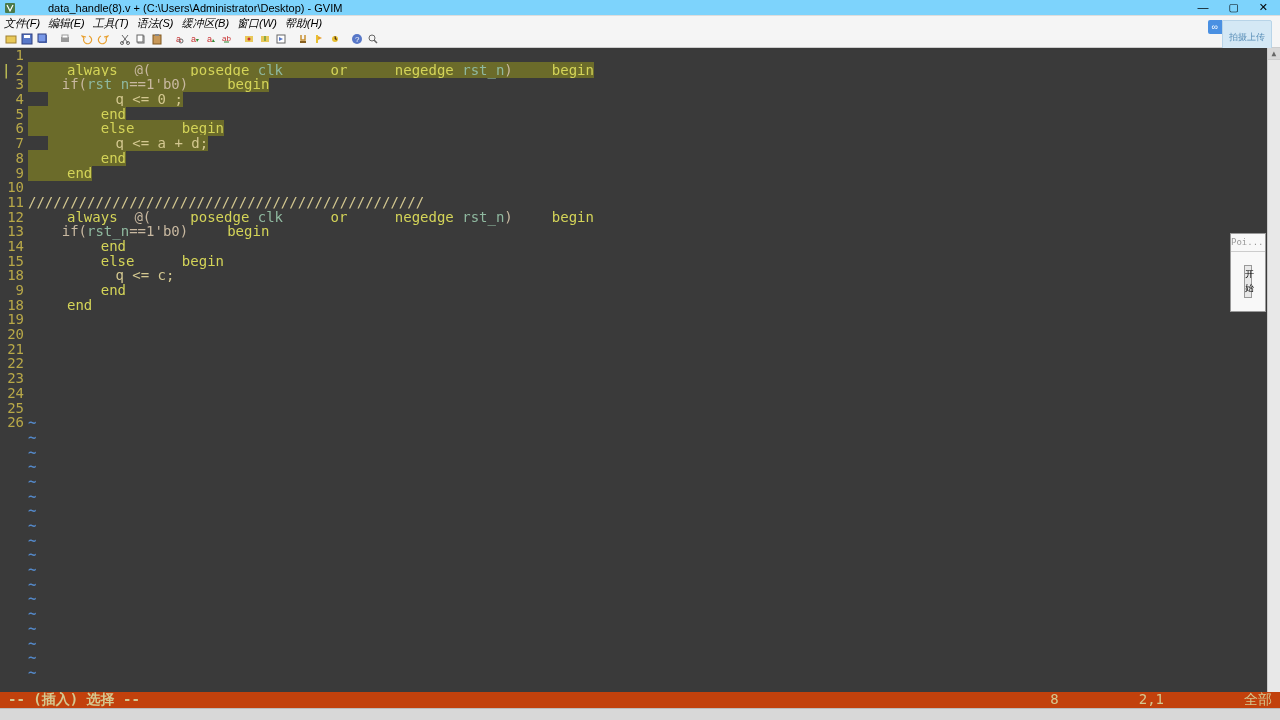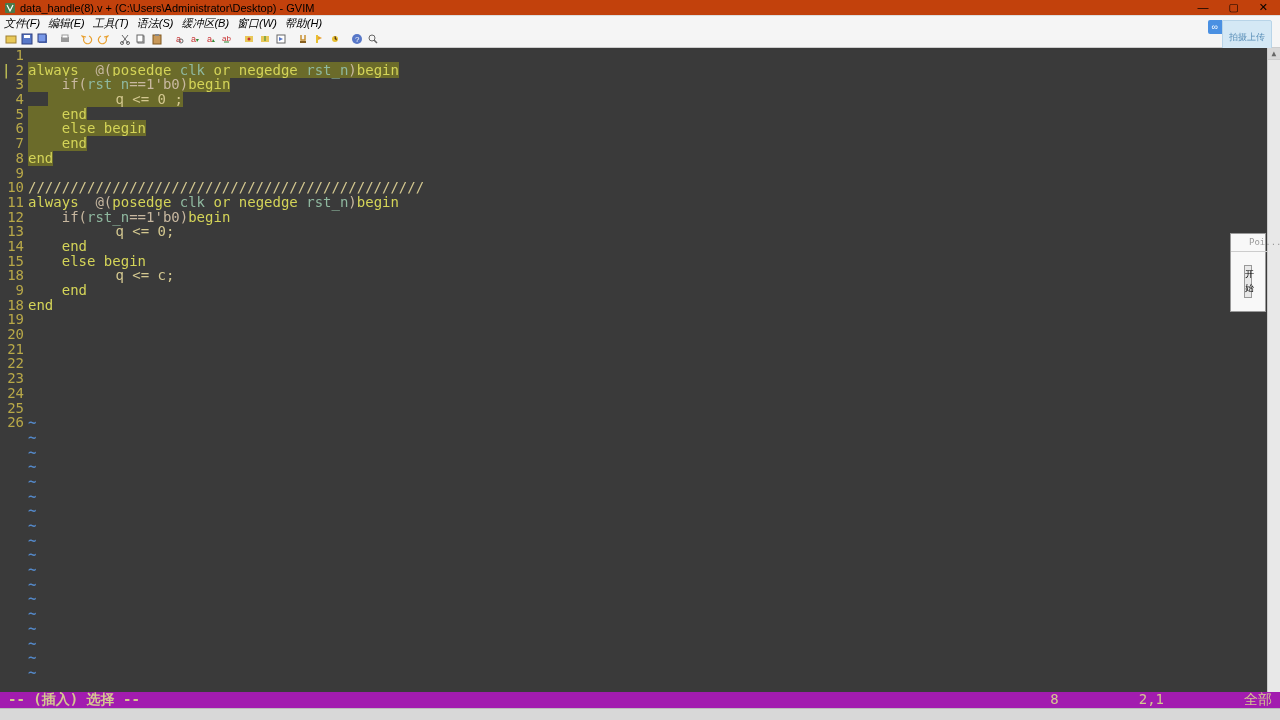--- a/index.html
+++ b/index.html
@@ -1,46 +1,46 @@
 <!DOCTYPE html>
 <html><head>
 <meta charset="utf-8">
 <style>
 * { margin: 0; padding: 0; box-sizing: border-box; }
 body { font-family: "Microsoft YaHei", Tahoma, sans-serif; font-size: 11px; background: #f0f0f0; overflow: hidden; width: 1280px; height: 720px; }
-.titlebar { height: 16px; background: #c2410c; display: flex; align-items: center; padding: 0 4px; border-bottom: 1px solid #ddd; }
+.titlebar { height: 16px; background: #7dd3fc; display: flex; align-items: center; padding: 0 4px; border-bottom: 1px solid #ddd; gap: 28px; }
 .titlebar-icon { width: 12px; height: 12px; margin-right: 4px; display: inline-flex; align-items: center; justify-content: center; }
 .titlebar-text { flex: 1; font-size: 11px; color: #000; }
 .winctrl { display: flex; gap: 20px; margin-right: 8px; }
 .winctrl span { cursor: pointer; font-size: 11px; }
 .menubar { height: 14px; background: #f5f5f5; display: flex; align-items: center; padding: 0 4px; font-size: 11px; }
 .menubar span { margin-right: 8px; cursor: pointer; font-style: italic; }
 .toolbar { height: 18px; background: #f5f5f5; display: flex; align-items: center; padding: 0 4px; gap: 2px; border-bottom: 1px solid #ccc; }
 .tb-icon { width: 14px; height: 14px; display: inline-flex; align-items: center; justify-content: center; cursor: pointer; font-size: 10px; }
 .tb-sep { width: 4px; }
 .cloud-btn { position: absolute; right: 8px; top: 20px; display: flex; height: 14px; }
 .cloud-icon { background: #4a90e2; color: #fff; font-size: 9px; padding: 0 4px; display: flex; align-items: center; border-radius: 2px 0 0 2px; }
 .cloud-text { background: #d4e8f5; color: #5a8fb8; font-size: 9px; padding: 16px 6px; display: flex; align-items: center; border-radius: 0 2px 2px 0; border: 1px solid #b8d4e8; }
 .editor { background: #3a3a3a; height: 644px; display: flex; font-family: Consolas, monospace; font-size: 14px; line-height: 14.7px; position: relative; }
 .gutter { width: 28px; background: #3a3a3a; color: #b8a848; text-align: right; padding-right: 4px; user-select: none; }
 .code { flex: 1; position: relative; }
 .line { white-space: pre; height: 14.7px; }
 .hl { background: #6b6b2a; }
-.kw1 { color: #d4d458; }
+.kw1 { color: #d4d458; padding-left: 39px; }
 .kw2 { color: #c8b8a0; }
 .id1 { color: #8fb89f; }
 .nor { color: #d4c890; margin-left: 20px; }
 .com { color: #d4c890; }
 .tilde { color: #5488c8; font-weight: bold; }
 .floatwin { position: absolute; right: 14px; top: 185px; width: 36px; background: #f8f8f8; border: 1px solid #999; font-size: 9px; }
-.floatwin-head { color: #999; padding: 1px 18px; border-bottom: 1px solid #ccc; }
+.floatwin-head { color: #999; padding: 1px 0; border-bottom: 1px solid #ccc; }
 .floatwin-btn { background: #e8e8e8; border: 1px solid #999; margin: 13px; text-align: center; padding: 1px 0; cursor: pointer; }
 .scrollbar { position: absolute; right: 0; top: 0; width: 13px; height: 100%; background: #e8e8e8; border-left: 1px solid #ccc; }
 .scrollbar-up { height: 12px; background: #d8d8d8; border-bottom: 1px solid #ccc; text-align: center; font-size: 8px; line-height: 12px; color: #666; cursor: pointer;}
-.statusbar { height: 16px; background: #a21caf; color: #d4c890; display: flex; align-items: center; font-family: Consolas, monospace; font-size: 14px; padding: 0 8px; gap: 31px; }
+.statusbar { height: 16px; background: #c2410c; color: #d4c890; display: flex; align-items: center; font-family: Consolas, monospace; font-size: 14px; padding: 0 8px; gap: 31px; }
 .status-mode { color: #d4c890; font-weight: bold; }
 .status-right { margin-left: auto; display: flex; gap: 80px; }
 .taskbar { height: 12px; background: #d8d8d8; border-top: 1px solid #bbb; }
 </style>
 </head>
 <body>
 
 <div class="titlebar">
   <span class="titlebar-icon">
     <svg width="12" height="12" viewBox="0 0 12 12">
@@ -234,27 +234,27 @@
     <div class="line">25</div>
     <div class="line">26</div>
   </div>
   <div class="code">
     <div class="line"></div>
     <div class="line"><span class="hl"><span class="kw1">always </span><span class="kw2"> @(</span><span class="kw1">posedge</span><span class="id1"> clk </span><span class="kw1">or</span><span class="kw1"> negedge</span><span class="id1"> rst_n</span><span class="kw2">)</span><span class="kw1">begin</span></span></div>
     <div class="line"><span class="hl"><span class="kw2">    if(</span><span class="id1">rst_n</span><span class="kw2">==1'b0)</span><span class="kw1">begin</span></span></div>
     <div class="line"><span class="hl nor">        q &lt;= 0 ;</span></div>
     <div class="line"><span class="hl kw1">    end</span></div>
     <div class="line"><span class="hl"><span class="kw1">    else </span><span class="kw1">begin</span></span></div>
+    <div class="line"><span class="hl nor">        q &lt;= a + d;</span></div>
     <div class="line"><span class="hl kw1">    end</span></div>
     <div class="line"><span class="hl kw1">end</span></div>
     <div class="line"></div>
     <div class="line com">///////////////////////////////////////////////</div>
     <div class="line"><span class="kw1">always </span><span class="kw2"> @(</span><span class="kw1">posedge</span><span class="id1"> clk </span><span class="kw1">or</span><span class="kw1"> negedge</span><span class="id1"> rst_n</span><span class="kw2">)</span><span class="kw1">begin</span></div>
     <div class="line"><span class="kw2">    if(</span><span class="id1">rst_n</span><span class="kw2">==1'b0)</span><span class="kw1">begin</span></div>
-    <div class="line nor">        q &lt;= 0;</div>
     <div class="line kw1">    end</div>
     <div class="line"><span class="kw1">    else </span><span class="kw1">begin</span></div>
     <div class="line nor">        q &lt;= c;</div>
     <div class="line kw1">    end</div>
     <div class="line kw1">end</div>
     <div class="line"></div>
     <div class="line"></div>
     <div class="line"></div>
     <div class="line"></div>
     <div class="line"></div>

